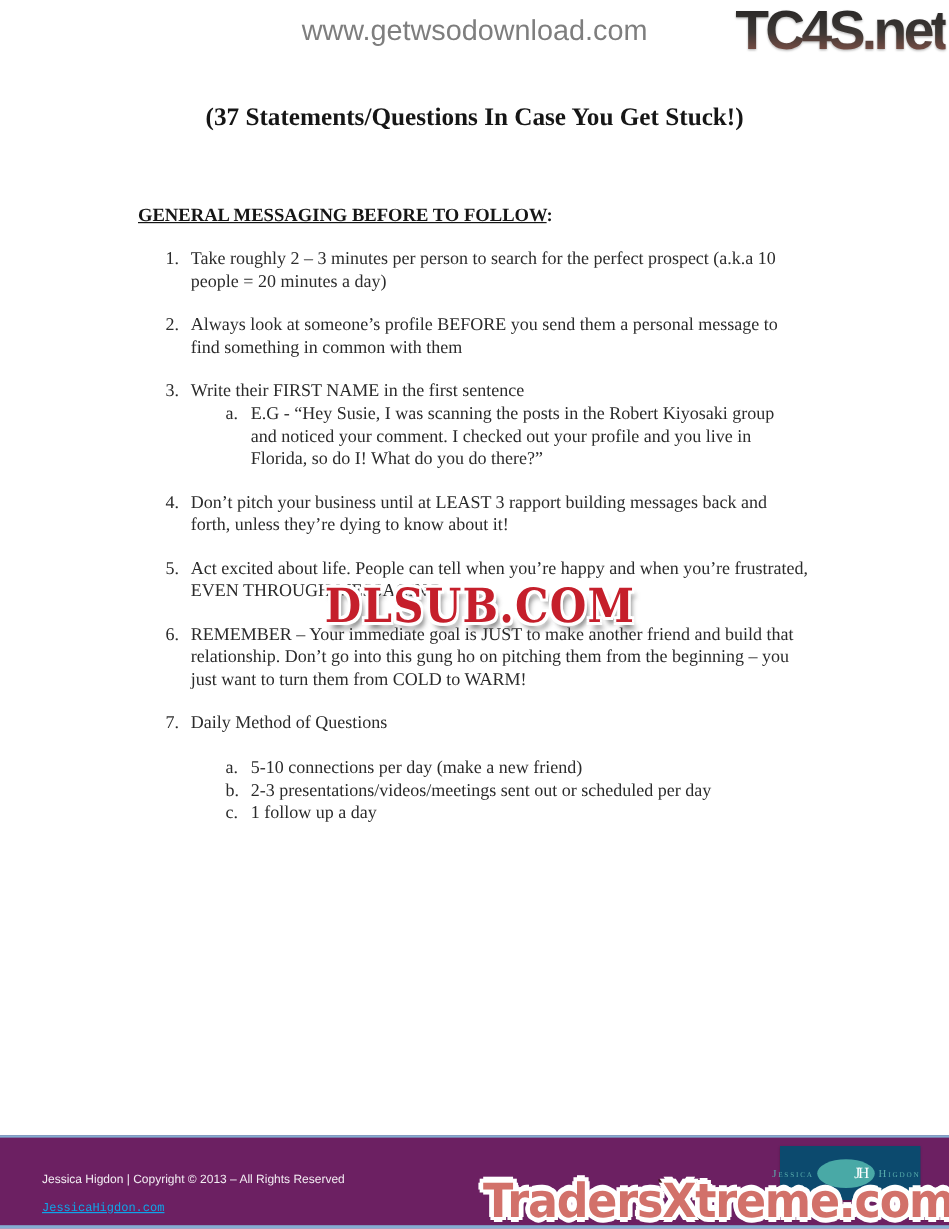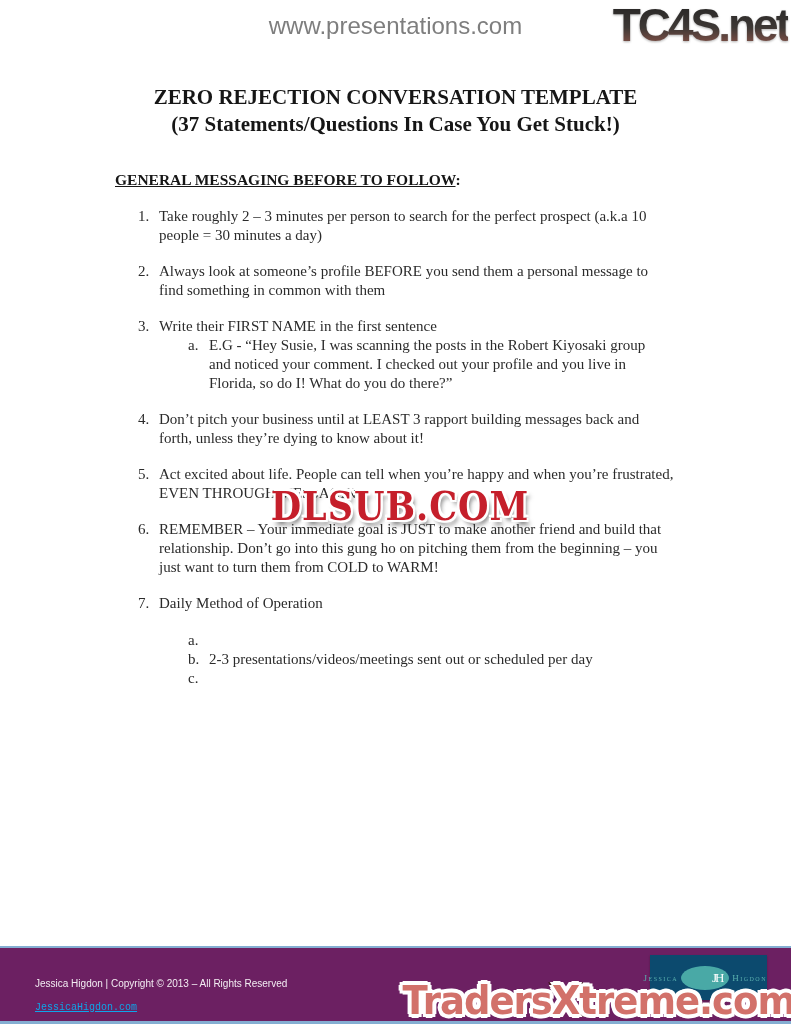--- a/index.html
+++ b/index.html
@@ -101,36 +101,35 @@
       -3px -3px 0 #ffffff, 3px -3px 0 #ffffff, -3px 3px 0 #ffffff, 3px 3px 0 #ffffff,
       0 -4px 0 #ffffff, 0 4px 0 #ffffff, -4px 0 0 #ffffff, 4px 0 0 #ffffff,
       0 0 3px #ffffff;
   }
 </style>
 </head>
 <body>
 
 <div class="page">
 
-  <div class="header-url">www.presentations.com</div>
+  <div class="header-url">www.getwsodownload.com</div>
   <div class="tc4s-logo">TC4S.net</div>
 
   <div class="doc-title">
-    <div>ZERO REJECTION CONVERSATION TEMPLATE</div>
     <div>(37 Statements/Questions In Case You Get Stuck!)</div>
   </div>
 
   <div class="section-heading"><span class="underlined">GENERAL MESSAGING BEFORE TO FOLLOW</span><span>:</span></div>
 
   <div class="rules">
 
     <div class="rule">
       <span class="rule-number">1.</span>
       <div class="rule-body">
-          <div class="rule-text">Take roughly 2 – 3 minutes per person to search for the perfect prospect (a.k.a 10 people = 30 minutes a day)</div>
+          <div class="rule-text">Take roughly 2 – 3 minutes per person to search for the perfect prospect (a.k.a 10 people = 20 minutes a day)</div>
         </div>
     </div>
 
     <div class="rule">
       <span class="rule-number">2.</span>
       <div class="rule-body">
           <div class="rule-text">Always look at someone’s profile BEFORE you send them a personal message to find something in common with them</div>
         </div>
     </div>
 
@@ -162,30 +161,32 @@
     <div class="rule">
       <span class="rule-number">6.</span>
       <div class="rule-body">
           <div class="rule-text">REMEMBER – Your immediate goal is JUST to make another friend and build that relationship. Don’t go into this gung ho on pitching them from the beginning – you just want to turn them from COLD to WARM!</div>
         </div>
     </div>
 
     <div class="rule">
       <span class="rule-number">7.</span>
       <div class="rule-body">
-        <div class="rule-text">Daily Method of Operation</div>
+        <div class="rule-text">Daily Method of Questions</div>
         <div class="sub-rule gap-before">
           <span class="sub-letter">a.</span>
+          <div class="sub-text">5-10 connections per day (make a new friend)</div>
         </div>
         <div class="sub-rule">
           <span class="sub-letter">b.</span>
           <div class="sub-text">2-3 presentations/videos/meetings sent out or scheduled per day</div>
         </div>
         <div class="sub-rule">
           <span class="sub-letter">c.</span>
+          <div class="sub-text">1 follow up a day</div>
         </div>
       </div>
     </div>
 
   </div>
 
   <div class="dlsub-watermark">DLSUB.COM</div>
 
   <div class="footer">
     <div class="footer-text">

